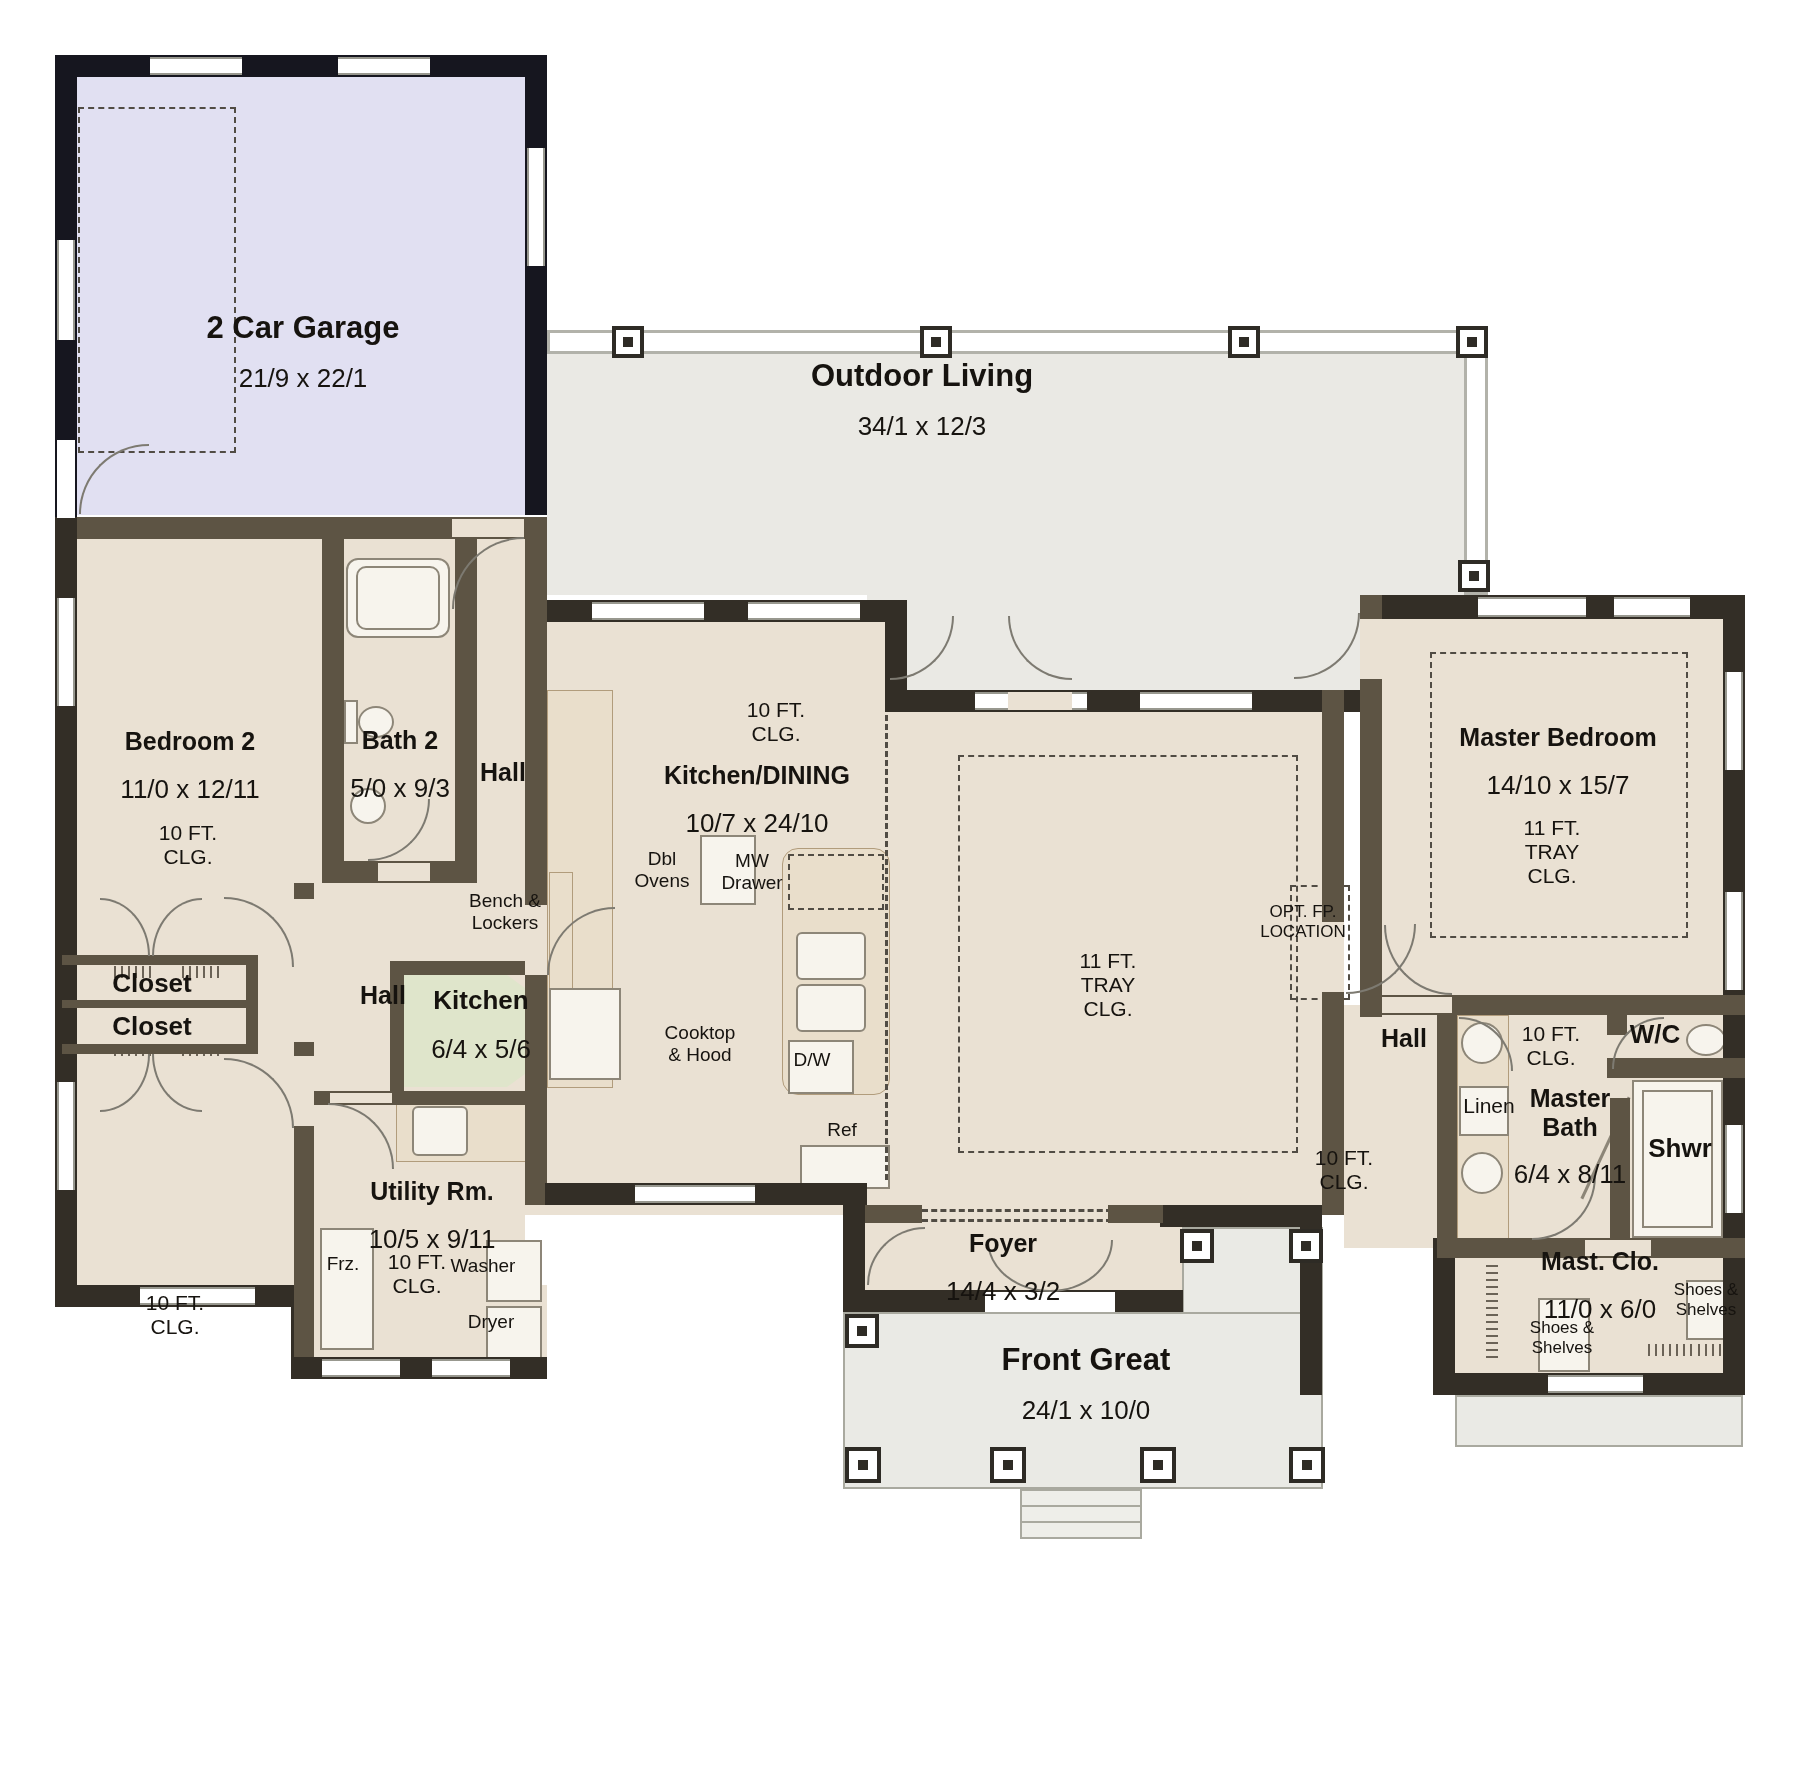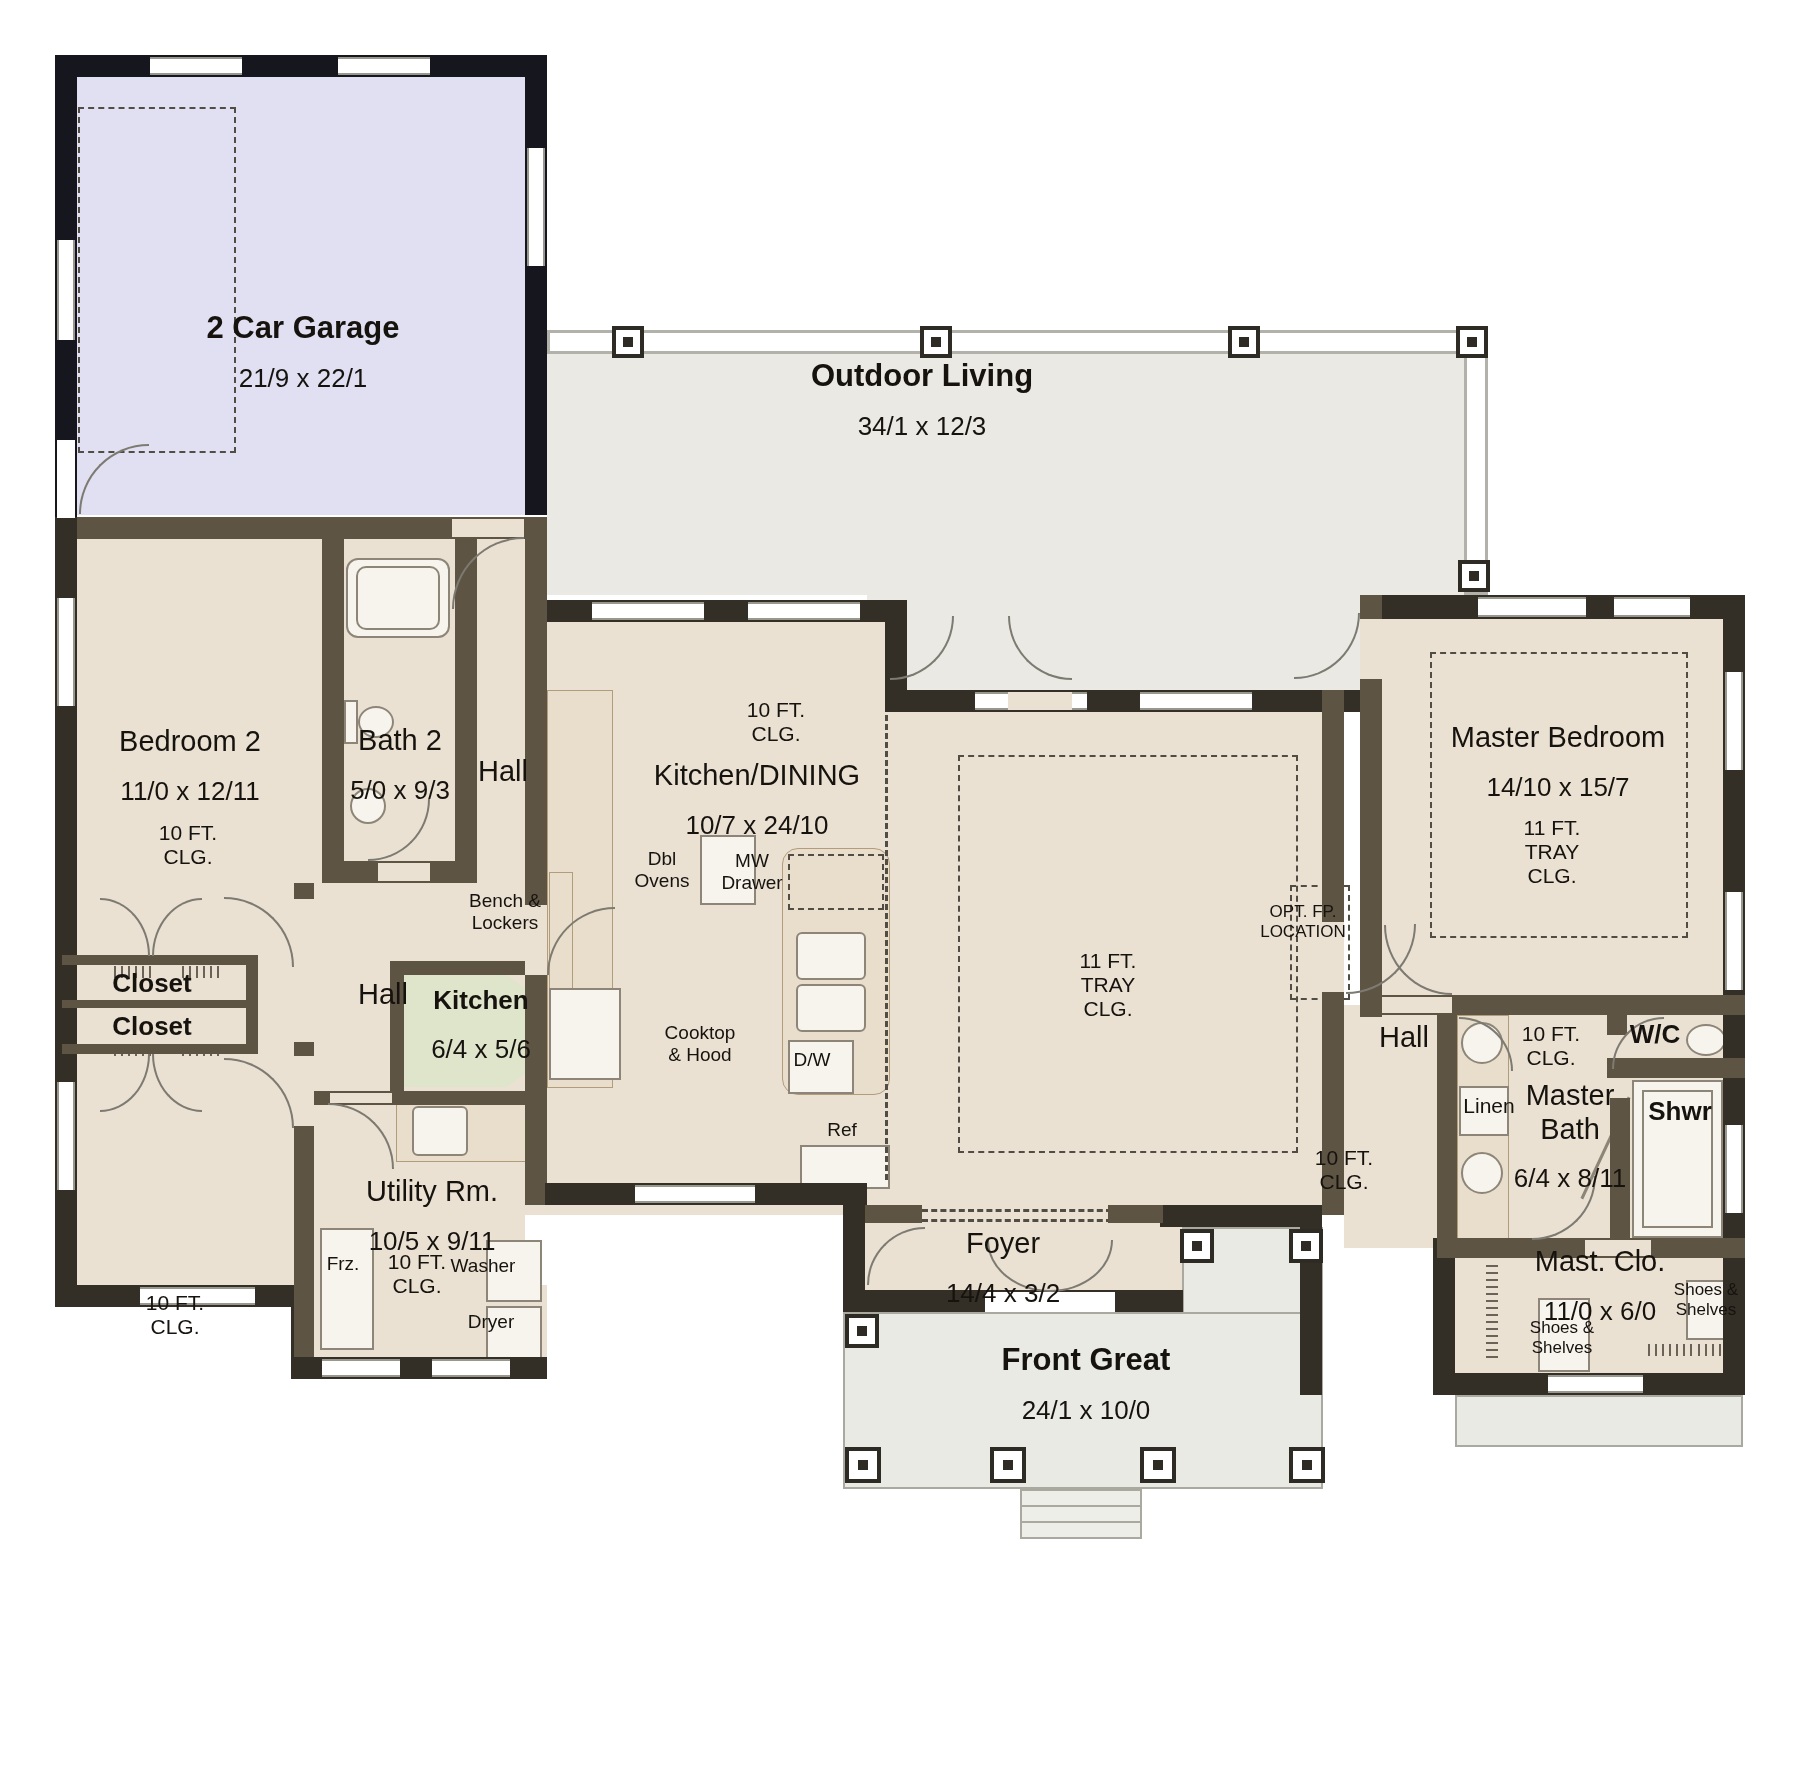--- a/index.html
+++ b/index.html
@@ -42,21 +42,21 @@
   .fx-fill{background:#e9decb;border:1.5px solid #b19c7c;box-sizing:border-box;}
   .ell{border-radius:50%;}
   .r6{border-radius:6px;} .r10{border-radius:10px;} .r12{border-radius:12px;} .r16{border-radius:16px;}
   .bar{background:#8d8678;}
   .rod-h{background:repeating-linear-gradient(90deg,#6b6357 0 2px,transparent 2px 7px);}
   .rod-v{background:repeating-linear-gradient(0deg,#6b6357 0 2px,transparent 2px 7px);}
   
   .lbl{position:absolute;transform:translate(-50%,-50%);text-align:center;color:#16130f;
        white-space:pre-line;line-height:1.15;z-index:5;}
   .t-xl{font-size:31px;font-weight:bold;}
-  .t-l{font-size:29px;font-weight:normal;}
+  .t-l{font-size:25px;font-weight:bold;}
   .t-m{font-size:26px;font-weight:bold;}
   .t-dim{font-size:26px;font-weight:normal;}
   .t-clg{font-size:21px;font-weight:normal;}
   .t-s{font-size:19px;font-weight:normal;}
   .t-xs{font-size:17px;font-weight:normal;}
 </style>
 </head>
 <body>
 
 <div id="plan">
@@ -139,21 +139,21 @@
 CLG.</div>
   <div class="lbl t-clg" style="left:1551px;top:1046px">10 FT.
 CLG.</div>
   <div class="lbl t-m" style="left:1655px;top:1035px">W/C</div>
   <div class="lbl t-clg" style="left:1489px;top:1106px">Linen</div>
   <div class="lbl" style="left:1570px;top:1137px">
     <div class="t-l">Master
 Bath</div>
     <div class="t-dim">6/4 x 8/11</div>
   </div>
-  <div class="lbl t-m" style="left:1680px;top:1112px">Shwr</div>
+  <div class="lbl t-m" style="left:1680px;top:1149px">Shwr</div>
   <div class="lbl" style="left:1600px;top:1286px">
     <div class="t-l">Mast. Clo.</div>
     <div class="t-dim">11/0 x 6/0</div>
   </div>
   <div class="lbl t-xs" style="left:1706px;top:1300px">Shoes &amp;
 Shelves</div>
   <div class="lbl t-xs" style="left:1562px;top:1338px">Shoes &amp;
 Shelves</div>
 <div class="abs f-garage" style="left: 66px; top: 66px; width: 459px; height: 449px;"></div>
     <div class="abs f-outdoor" style="left: 547px; top: 340px; width: 917px; height: 255px;"></div>

